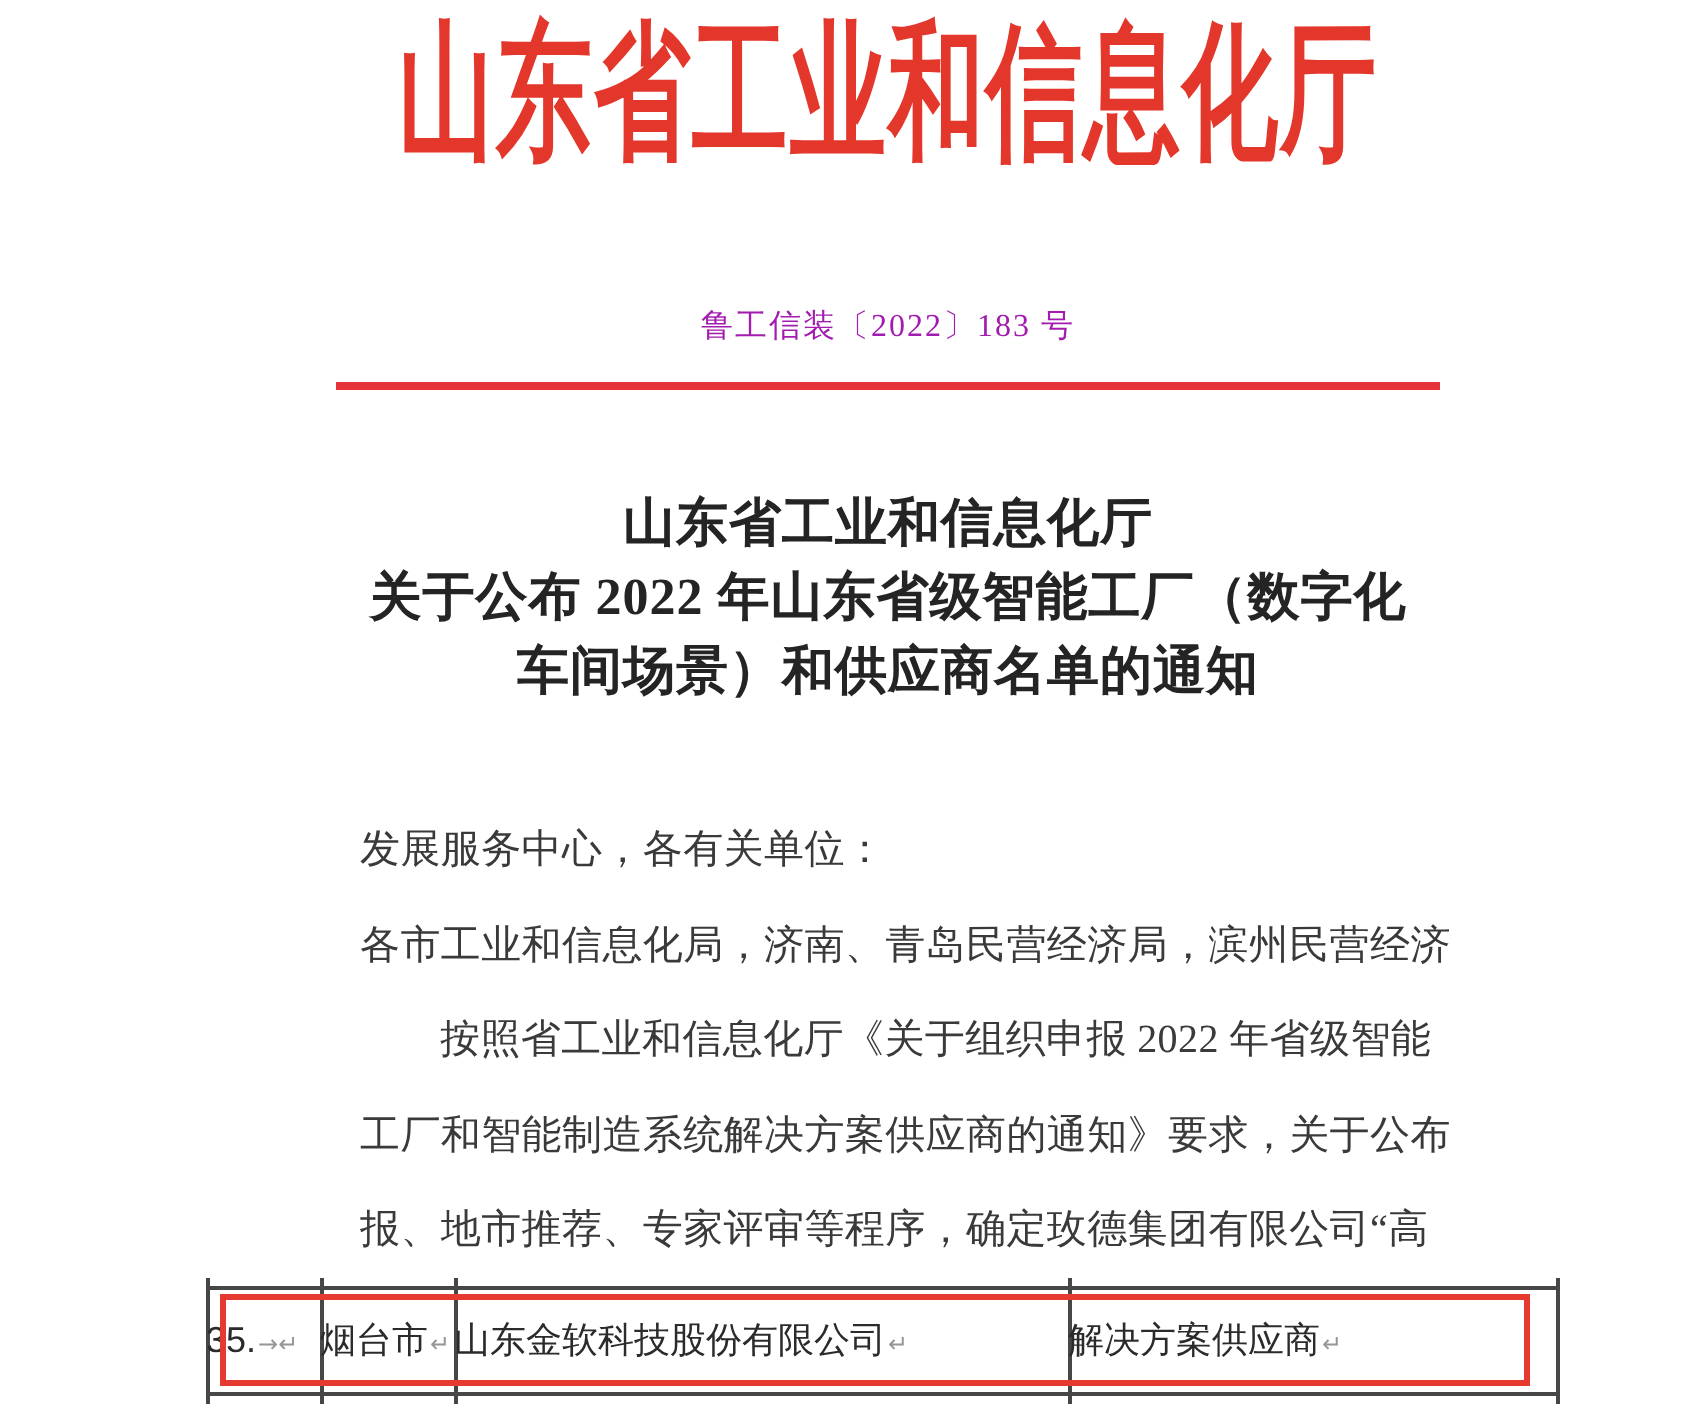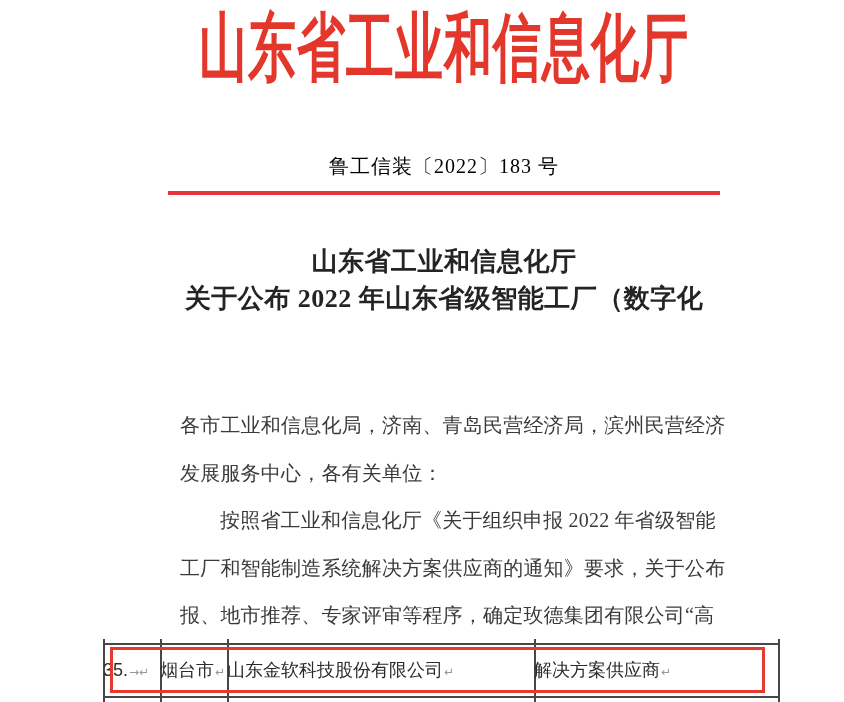--- a/index.html
+++ b/index.html
@@ -16,21 +16,21 @@
   .letterhead{
     position:absolute;left:0;top:8px;width:100%;
     text-align:center;
     font-size:48px;font-weight:bold;color:#e4372c;
     letter-spacing:1px;line-height:1.08;
     transform:scaleY(1.55);transform-origin:top center;
     white-space:nowrap;
   }
   .doc-number{
     position:absolute;left:0;top:153px;width:100%;
-    text-align:center;font-size:20px;color:#000000;letter-spacing:1px;
+    text-align:center;font-size:16px;color:#a21caf;letter-spacing:1px;
   }
   .red-rule{
     position:absolute;left:168px;top:191px;width:552px;height:4px;
     background:#e5343a;
   }
   .doc-title{
     position:absolute;left:0;top:243px;width:100%;
     text-align:center;font-size:26px;font-weight:bold;color:#242424;
     line-height:37px;letter-spacing:0.5px;
   }
@@ -64,25 +64,26 @@
 <div class="page">
   <div class="wrap">
 
     <div class="letterhead">山东省工业和信息化厅</div>
 
     <div class="doc-number">鲁工信装〔2022〕183 号</div>
 
     <div class="doc-title">
       <div>山东省工业和信息化厅</div>
       <div>关于公布 2022 年山东省级智能工厂（数字化</div>
+      <div>车间场景）和供应商名单的通知</div>
     </div>
 
     <div class="body-text">
+      <div class="body-line">发展服务中心，各有关单位：</div>
       <div class="body-line">各市工业和信息化局，济南、青岛民营经济局，滨州民营经济</div>
-      <div class="body-line">发展服务中心，各有关单位：</div>
       <div class="body-line indent">按照省工业和信息化厅《关于组织申报 2022 年省级智能</div>
       <div class="body-line">工厂和智能制造系统解决方案供应商的通知》要求，关于公布</div>
       <div class="body-line">报、地市推荐、专家评审等程序，确定玫德集团有限公司“高</div>
     </div>
   </div>
 
   <div class="red-rule"></div>
 
   <div>
     <div class="tline h" style="top:643px"></div>

